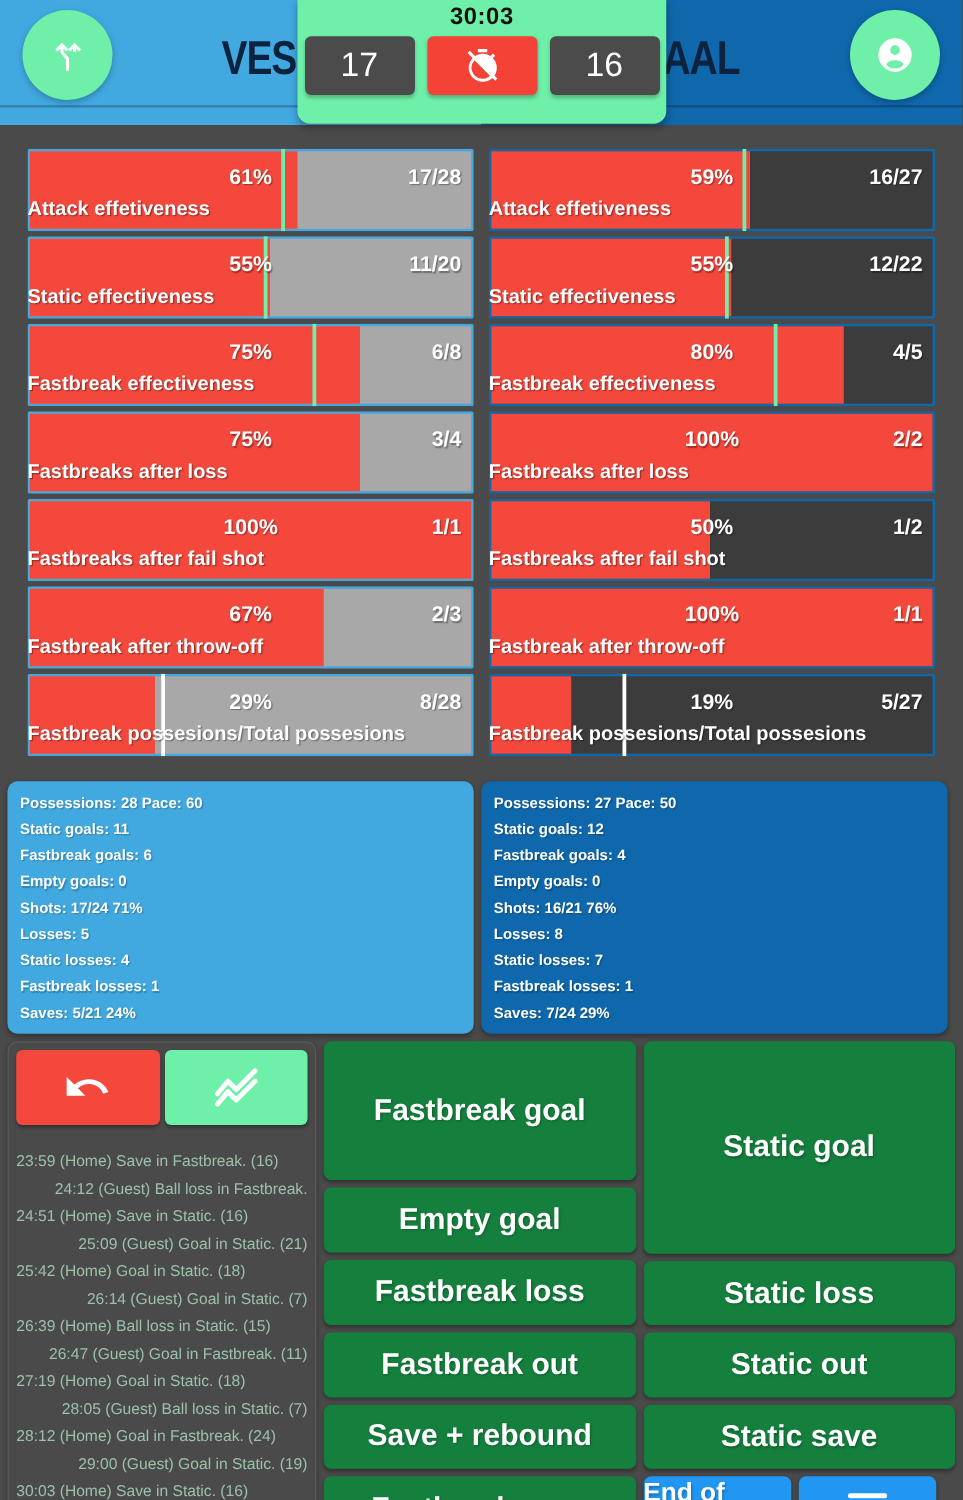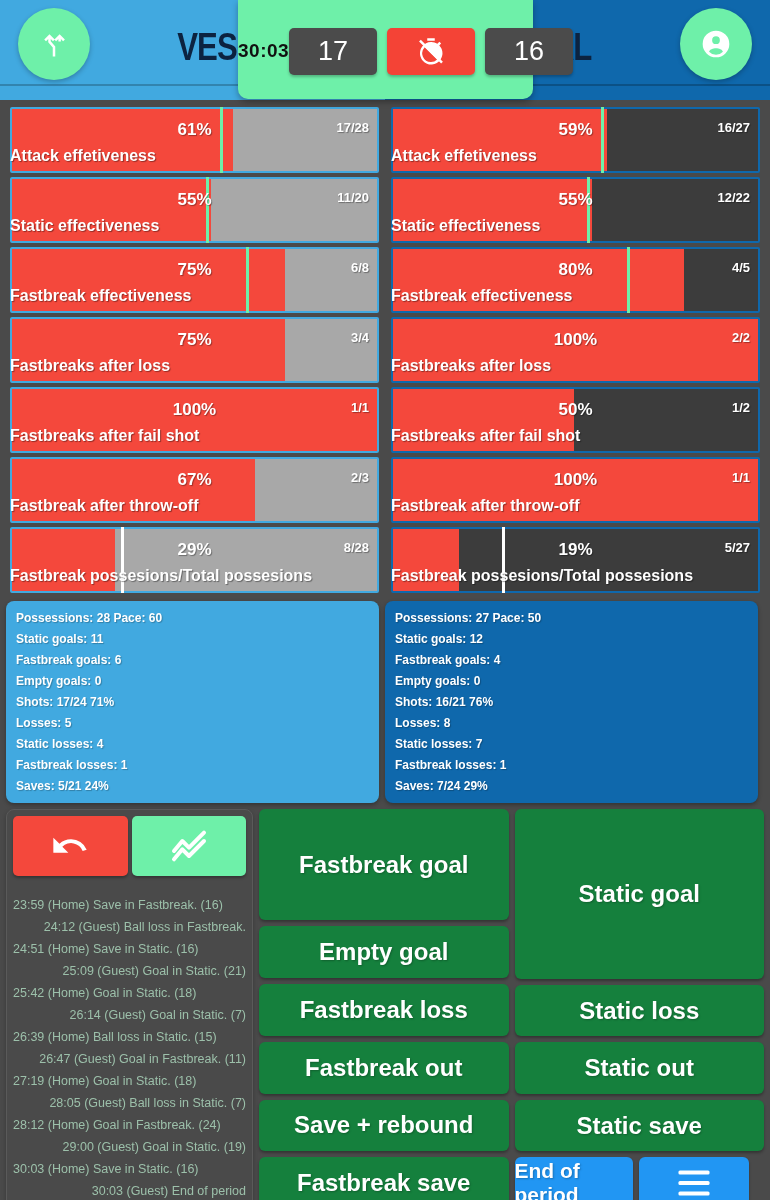--- a/index.html
+++ b/index.html
@@ -33,39 +33,39 @@
     font-family: "Liberation Sans Narrow", "Liberation Sans", sans-serif;
     transform: scaleX(0.82); transform-origin: left center;
   }
   .team-home { right: 148px; transform-origin: right center; }
   .team-guest { left: 145px; }
 
   .timer-panel {
     position: absolute; left: 238px; top: 0; width: 295px; height: 99px;
     background: #6ef0a9; border-radius: 0 0 10px 10px;
     box-shadow: 0 3px 6px rgba(0,0,0,0.3);
-    display: flex; flex-direction: row; align-items: center; z-index: 10;
+    display: flex; flex-direction: column; align-items: center; z-index: 10;
   }
   .timer-clock {
     font-size: 19px; font-weight: 700; color: #111; margin-top: 3px; letter-spacing: 0.5px;
   }
   .timer-row { display: flex; gap: 10px; margin-top: 4px; align-items: center; }
   .score-box {
     width: 88px; height: 47px; background: #4b4b4b; border-radius: 5px;
     display: flex; align-items: center; justify-content: center;
     color: #fff; font-size: 27px; box-shadow: 0 2px 3px rgba(0,0,0,0.25);
   }
   .stop-btn {
     width: 88px; height: 47px; background: #f44336; border-radius: 5px;
     display: flex; align-items: center; justify-content: center;
     box-shadow: 0 2px 3px rgba(0,0,0,0.25);
   }
 
   
-  .stats-area { display: flex; width: 770px; padding: 4px; }
+  .stats-area { display: flex; width: 770px; padding: 16px; }
   .stats-col { width: 385px; padding: 3px 6px 0 6px; }
   .statbar {
     position: relative; height: 66px; margin-bottom: 4px; overflow: hidden;
   }
   .statbar .track {
     position: absolute; inset: 0; border-radius: 2px;
   }
   .home .track { background: #a8a8a8; border: 2px solid #41a9e0; }
   .guest .track { background: #3c3c3c; border: 2px solid #0f68ac; }
   .statbar .fill {
@@ -76,21 +76,21 @@
   }
   .statbar .marker.white { background: #ffffff; }
   .statbar .pct {
     position: absolute; left: 0; right: 0; top: 13px; text-align: center;
     color: #fff; font-size: 17px; font-weight: 700; z-index: 4;
     font-family: "Liberation Sans Narrow", "Liberation Sans", sans-serif;
     text-shadow: 1px 1px 1px rgba(0,0,0,0.35);
   }
   .statbar .ratio {
     position: absolute; right: 10px; top: 13px; color: #fff;
-    font-size: 13px; font-weight: 700; z-index: 4;
+    font-size: 17px; font-weight: 700; z-index: 4;
     font-family: "Liberation Sans Narrow", "Liberation Sans", sans-serif;
     text-shadow: 1px 1px 1px rgba(0,0,0,0.35);
   }
   .statbar .label {
     position: absolute; left: 0; right: 0; bottom: 8px; text-align: left;
     color: #fff; font-size: 16px; font-weight: 700; z-index: 4;
     font-family: "Liberation Sans Narrow", "Liberation Sans", sans-serif;
     text-shadow: 1px 1px 1px rgba(0,0,0,0.4);
   }
 

